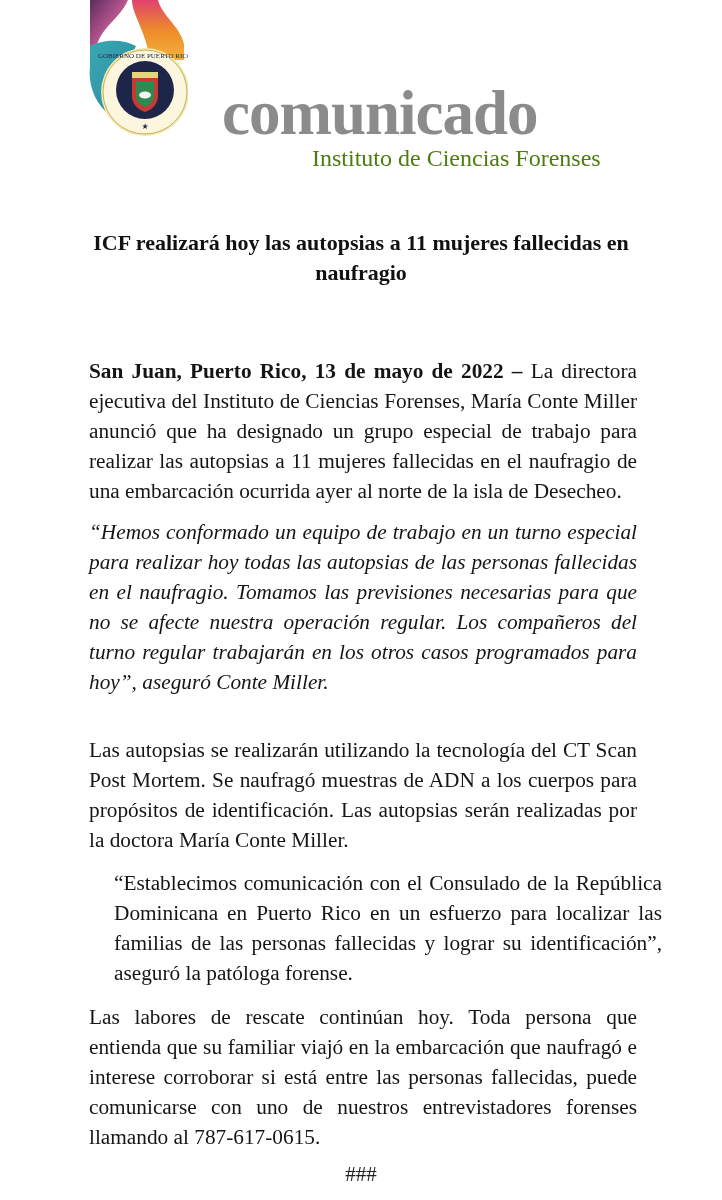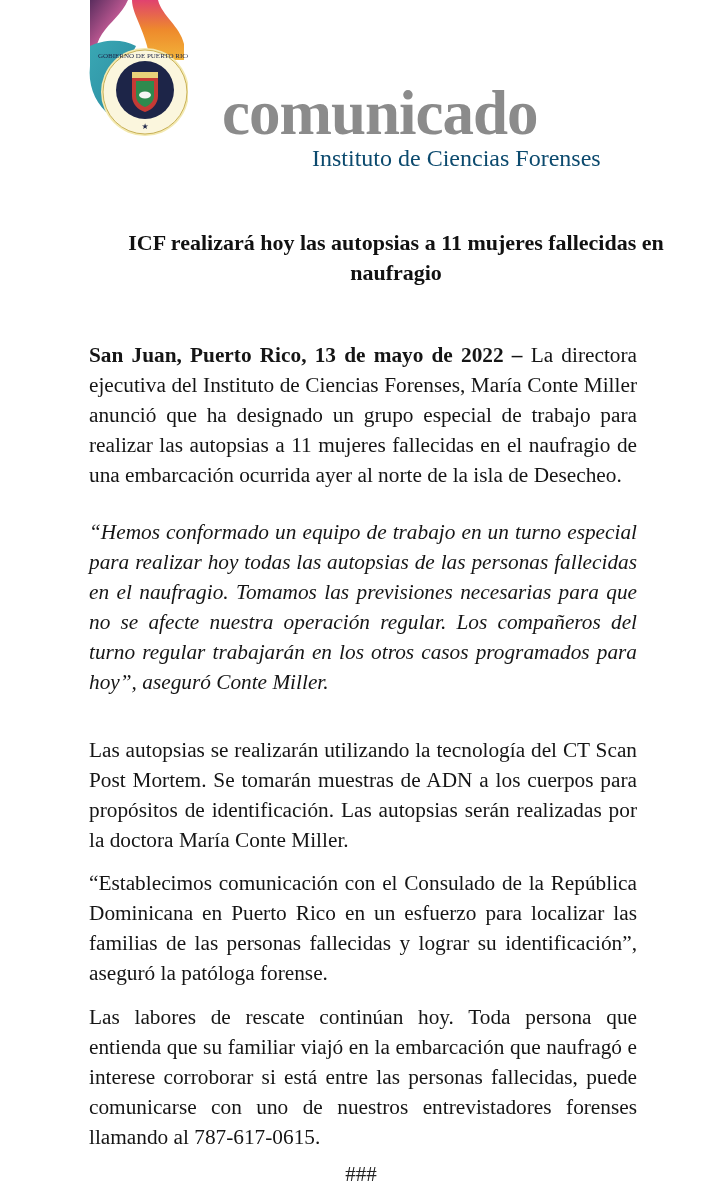--- a/index.html
+++ b/index.html
@@ -8,38 +8,38 @@
 
     .header { position: absolute; left: 0; top: 0; width: 722px; height: 190px; }
     .logo { position: absolute; left: 88px; top: 0; width: 100px; height: 142px; }
     .wordmark {
       position: absolute; left: 222px; top: 82px;
       font-family: Liberation Serif, serif; font-weight: bold;
       font-size: 63px; letter-spacing: -1px; color: #8b8b8b; line-height: 1;
     }
     .institute {
       position: absolute; left: 312px; top: 146px;
-      font-family: "Liberation Serif", serif; font-size: 24px; color: #0c4a6e; line-height: 1;
+      font-family: "Liberation Serif", serif; font-size: 24px; color: #4d7c0f; line-height: 1;
     }
 
     .headline {
       position: absolute; left: 90px; top: 228px; width: 542px;
-      text-align: center; font-weight: bold; font-size: 22px; line-height: 30px; color: #111; margin-left: 35px;
+      text-align: center; font-weight: bold; font-size: 22px; line-height: 30px; color: #111;
     }
 
     .body-text {
       position: absolute; left: 89px; width: 548px;
       font-size: 21.3px; line-height: 30px; text-align: justify; color: #151515;
     }
     .body-text .lead { font-weight: bold; }
 
-    #p1 { top: 340px; }
+    #p1 { top: 356px; }
     #p2 { top: 517px; font-style: italic; }
     #p3 { top: 735px; }
-    #p4 { top: 868px; }
+    #p4 { top: 868px; margin-left: 25px; }
     #p5 { top: 1002px; }
 
     .end-mark {
       position: absolute; left: 0; width: 722px; top: 1162px;
       text-align: center; font-size: 21px; color: #222;
     }
   </style>
 </head>
 <body>
 
@@ -77,19 +77,19 @@
   <div class="wordmark">comunicado</div>
   <div class="institute">Instituto de Ciencias Forenses</div>
 </div>
 
 <h1 class="headline">ICF realizará hoy las autopsias a 11 mujeres fallecidas en naufragio</h1>
 
 <p class="body-text" id="p1"><span class="lead">San Juan, Puerto Rico, 13 de mayo de 2022 –</span><span> La directora ejecutiva del Instituto de Ciencias Forenses, María Conte Miller anunció que ha designado un grupo especial de trabajo para realizar las autopsias a 11 mujeres fallecidas en el naufragio de una embarcación ocurrida ayer al norte de la isla de Desecheo.</span></p>
 
 <p class="body-text" id="p2">“Hemos conformado un equipo de trabajo en un turno especial para realizar hoy todas las autopsias de las personas fallecidas en el naufragio. Tomamos las previsiones necesarias para que no se afecte nuestra operación regular. Los compañeros del turno regular trabajarán en los otros casos programados para hoy”, aseguró Conte Miller.</p>
 
-<p class="body-text" id="p3">Las autopsias se realizarán utilizando la tecnología del CT Scan Post Mortem. Se tomarán muestras de ADN a los cuerpos para propósitos de identificación. Las autopsias serán realizadas por la doctora María Conte Miller.</p>
+<p class="body-text" id="p3">Las autopsias se realizarán utilizando la tecnología del CT Scan Post Mortem. Se naufragó muestras de ADN a los cuerpos para propósitos de identificación. Las autopsias serán realizadas por la doctora María Conte Miller.</p>
 
 <p class="body-text" id="p4">“Establecimos comunicación con el Consulado de la República Dominicana en Puerto Rico en un esfuerzo para localizar las familias de las personas fallecidas y lograr su identificación”, aseguró la patóloga forense.</p>
 
 <p class="body-text" id="p5">Las labores de rescate continúan hoy. Toda persona que entienda que su familiar viajó en la embarcación que naufragó e interese corroborar si está entre las personas fallecidas, puede comunicarse con uno de nuestros entrevistadores forenses llamando al 787-617-0615.</p>
 
 <div class="end-mark">###</div>
 
 </body></html>

